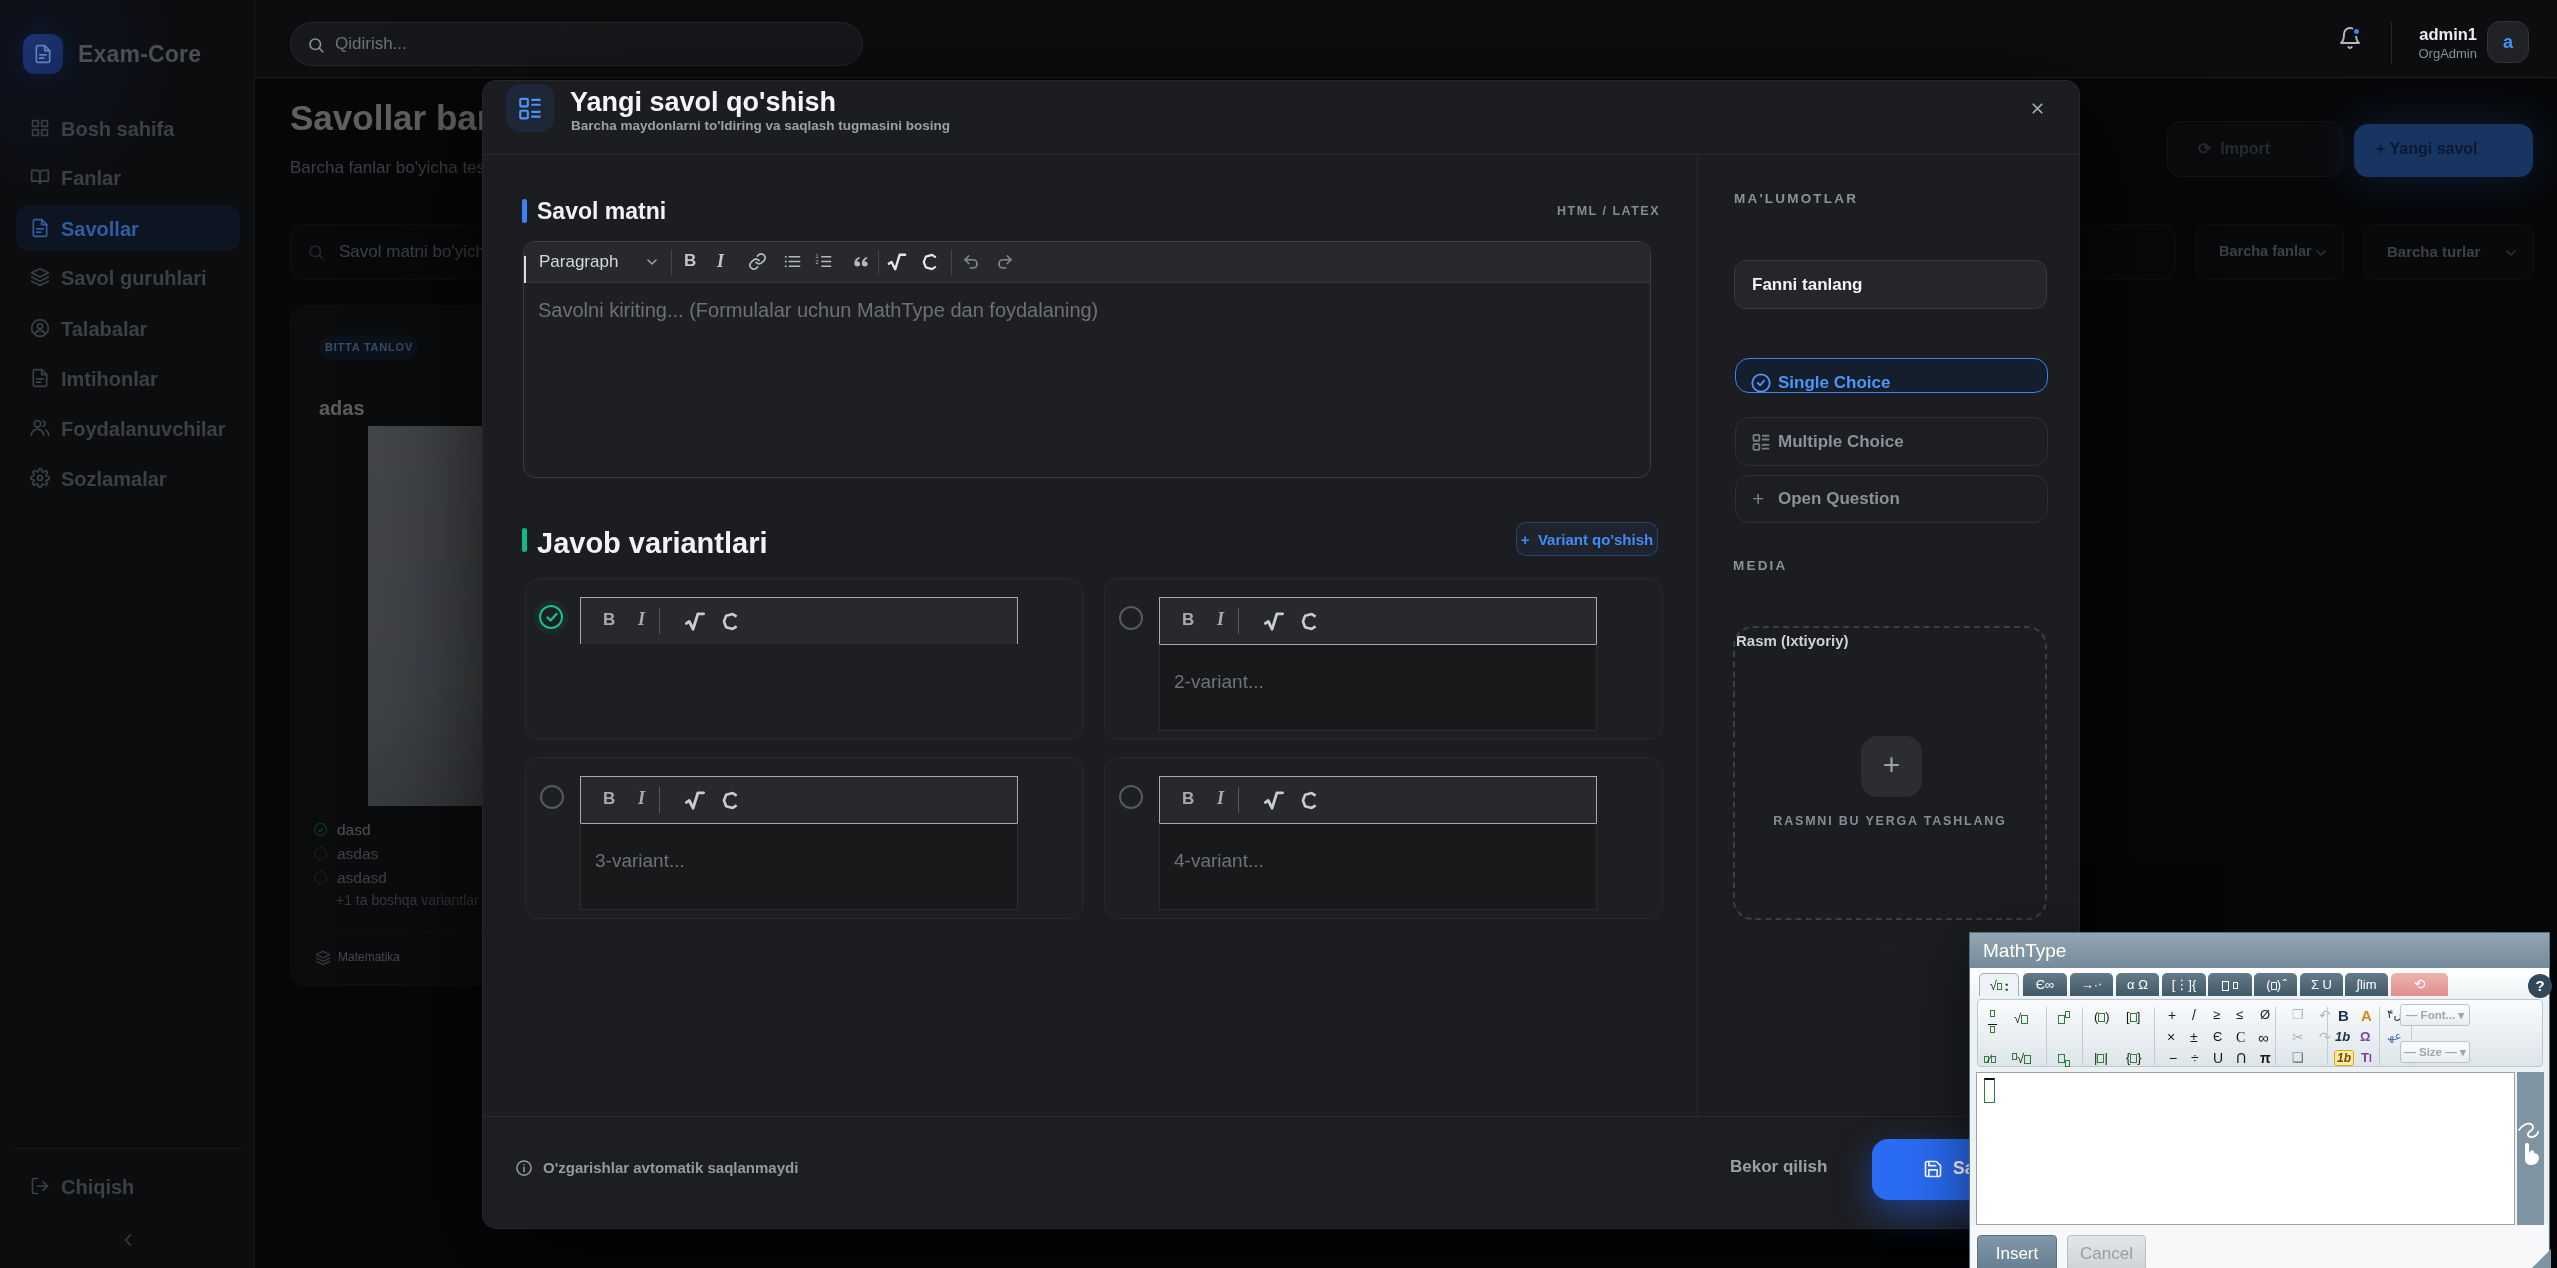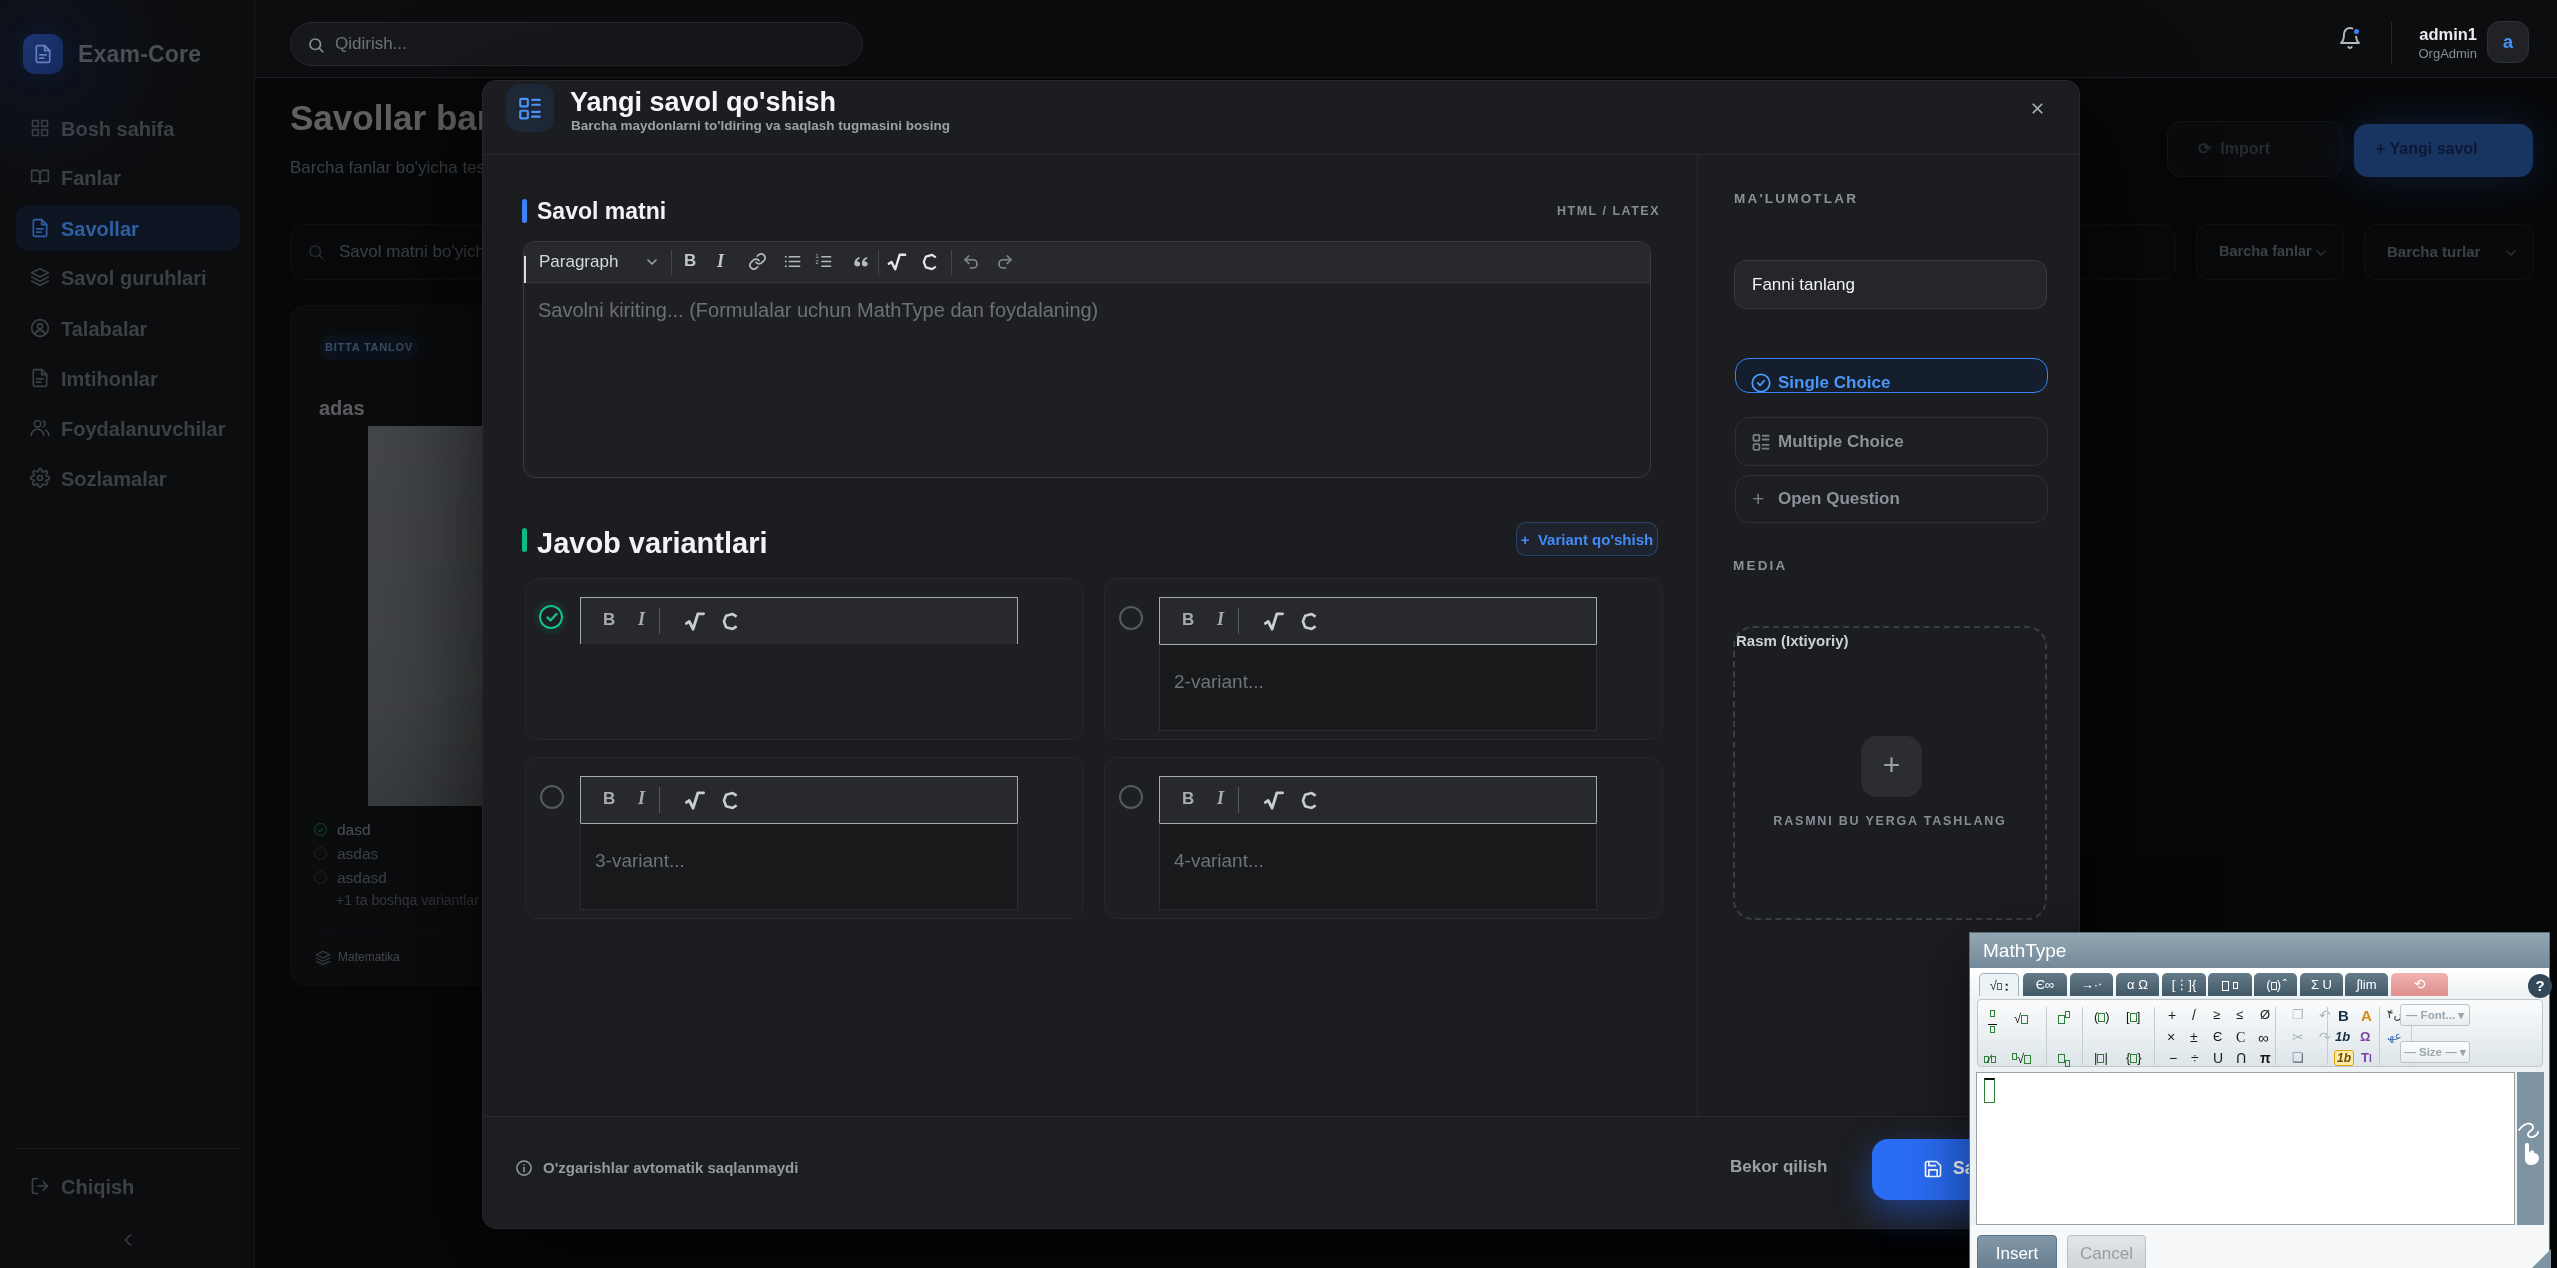--- a/index.html
+++ b/index.html
@@ -338,21 +338,21 @@
             </svg></span>
         </div>
         <div class="vin">
           <span style="position:absolute;left:14px;top:26px;">4-variant...</span>
         </div>
       </div>
 <div class="abs" style="left:1214px;top:74px;width:1px;height:961px;background:#28292c;"></div>
 <div class="rkap abs" style="left:1251px;top:110px;">MA'LUMOTLAR</div>
 <div class="rlab abs" style="left:1255px;top:156px;">Fan</div>
 <div class="abs" style="left:1251px;top:179px;width:313px;height:49px;border-radius:12px;background:#242629;border:1px solid #37393d;">
-        <span style="position:absolute;left:17px;top:14px;font-size:17px;font-weight:normal;color:#f2f4f6;text-align:right;">Fanni tanlang</span>
+        <span style="position:absolute;left:17px;top:14px;font-size:17px;font-weight:bold;color:#f2f4f6;text-align:right;">Fanni tanlang</span>
       </div>
 <div class="rlab abs" style="left:1255px;top:258px;">Savol turi</div>
 <div class="rbtn abs" style="top:277px;height:35px;border:1.5px solid #3b82f6;background:#141e2c;color:#4a97f8;">
         <span style="position:absolute;left:14px;top:13px;"><svg width="22" height="22" viewBox="0 0 24 24" fill="none" stroke="#4b97f8" stroke-width="2" stroke-linecap="round" stroke-linejoin="round">
             <circle cx="12" cy="12" r="9.5"></circle>
             <path d="M8.5 12l2.5 2.5 4.5-5"></path>
           </svg></span>
         <span style="position:absolute;left:42px;top:14px;">Single Choice</span>
       </div>
 <div class="rbtn abs" style="top:336px;height:49px;border:1px solid #2e3034;background:#1d1e21;color:#8b9198;">

